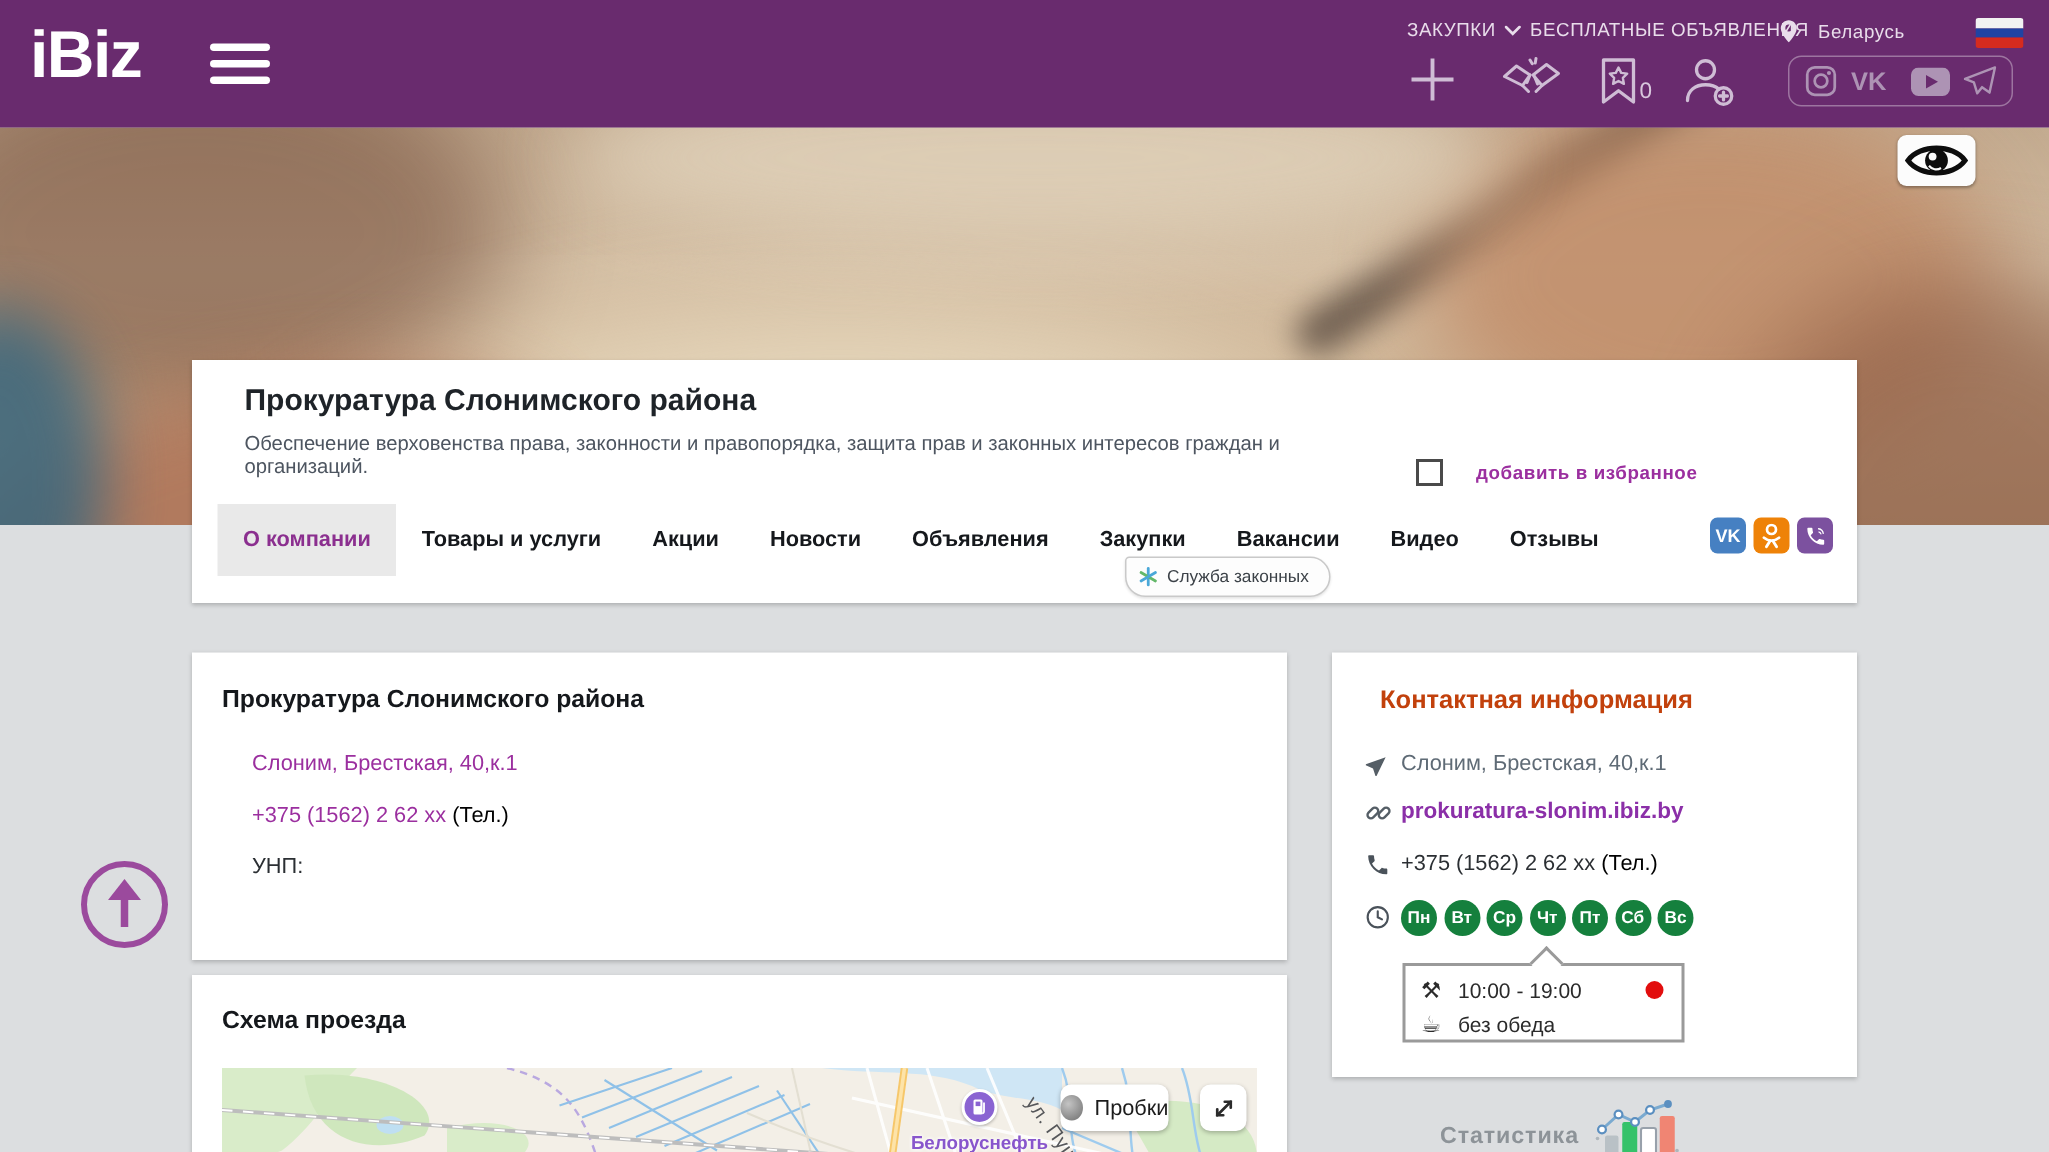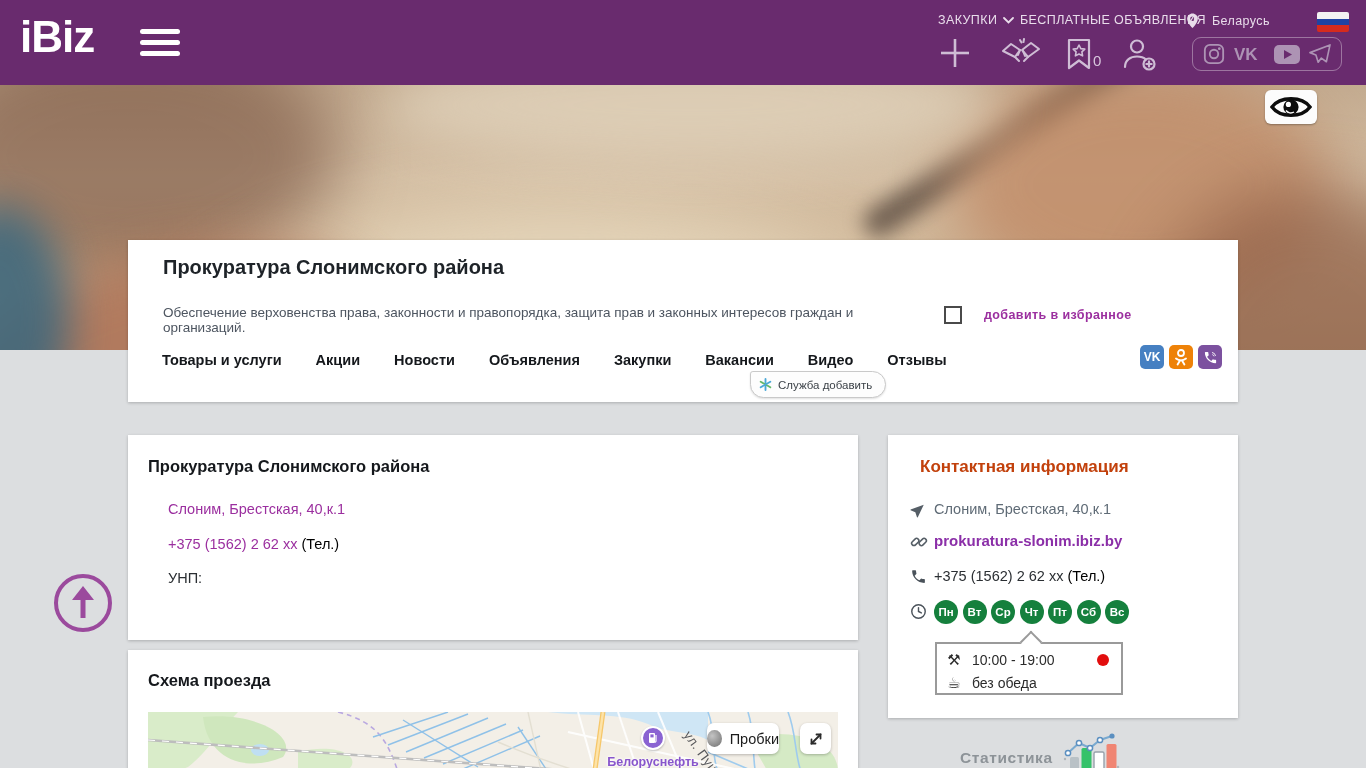--- a/index.html
+++ b/index.html
@@ -32,21 +32,21 @@
 
   
   .hero { position:absolute; left:0; top:85px; width:1366px; height:265px; overflow:hidden; background:linear-gradient(180deg,#c3ab90 0%,#d3bda2 35%,#cdb292 70%,#c2a584 100%); }
   .blob { position:absolute; border-radius:50%; }
   .eye-btn { position:absolute; left:1265px; top:90px; width:52px; height:34px; background:#fcfcfc; border-radius:6px; z-index:25; display:flex; align-items:center; justify-content:center; cursor:pointer; box-shadow:0 1px 2px rgba(0,0,0,.3); }
 
   
   .card { background:#fff; box-shadow:0 1px 3px rgba(0,0,0,.22); }
   .main-card { position:absolute; left:128px; top:240px; width:1110px; height:162px; z-index:20; }
   .company-title { position:absolute; left:35px; top:16px; font-size:20px; font-weight:700; color:#1e2328; }
-  .company-desc { position:absolute; left:35px; top:48px; font-size:13.5px; color:#4d5560; width:760px;margin-top:17px; }
+  .company-desc { position:absolute; left:35px; top:48px; font-size:13.5px; color:#4d5560; width:760px; }
   .fav-row { position:absolute; left:816px; top:66px; display:flex; align-items:center; gap:22px; cursor:pointer; }
   .fav-box { width:18px; height:18px; border:2px solid #4a4a4a; background:#fff; }
   .fav-label { color:#9b2f9f; font-size:12.5px; font-weight:700; letter-spacing:.4px; }
 
   .tabs { position:absolute; left:17px; top:96px; height:48px; display:flex; }
   .tab { height:48px; line-height:48px; padding:0 17px; font-size:14.5px; font-weight:700; color:#15181c; cursor:pointer; white-space:nowrap; }
   .tab.active { background:#e9e9e9; color:#8b2f8f; }
   .tab-socials { position:absolute; right:16px; top:105px; display:flex; gap:5px; }
   .sq { width:24px; height:24px; border-radius:5px; display:flex; align-items:center; justify-content:center; cursor:pointer; color:#fff; font-weight:700; }
 
@@ -201,20 +201,21 @@
 
   <div class="card main-card">
     <div class="company-title">Прокуратура Слонимского района</div>
     <div class="company-desc">Обеспечение верховенства права, законности и правопорядка, защита прав и законных интересов граждан и организаций.</div>
     <div class="fav-row">
       <span class="fav-box"></span>
       <span class="fav-label">добавить в избранное</span>
     </div>
 
     <div class="tabs">
+      <div class="tab active">О компании</div>
       <div class="tab">Товары и услуги</div>
       <div class="tab">Акции</div>
       <div class="tab">Новости</div>
       <div class="tab">Объявления</div>
       <div class="tab">Закупки</div>
       <div class="tab">Вакансии</div>
       <div class="tab">Видео</div>
       <div class="tab">Отзывы</div>
     </div>
 
@@ -238,21 +239,21 @@
     </div>
 
     <div class="vac-tip">
       <svg width="13" height="13" viewBox="0 0 14 14">
         <g stroke-width="2" stroke-linecap="round">
             <line x1="7" y1="1" x2="7" y2="13" stroke="#4aa8d8"></line>
             <line x1="1.8" y1="4" x2="12.2" y2="10" stroke="#64b86a"></line>
             <line x1="12.2" y1="4" x2="1.8" y2="10" stroke="#4aa8d8"></line>
           </g>
       </svg>
-      <span>Служба добавить</span>
+      <span>Служба законных</span>
     </div>
   </div>
 
   <div class="card info-card">
     <div class="info-title">Прокуратура Слонимского района</div>
     <div class="info-row" style="top:66px;"><span class="link-purple">Слоним, Брестская, 40,к.1</span></div>
     <div class="info-row" style="top:101px;">
       <span class="link-purple">+375 (1562) 2 62 xx</span>
       <span class="note-gray">(Тел.)</span>
     </div>

